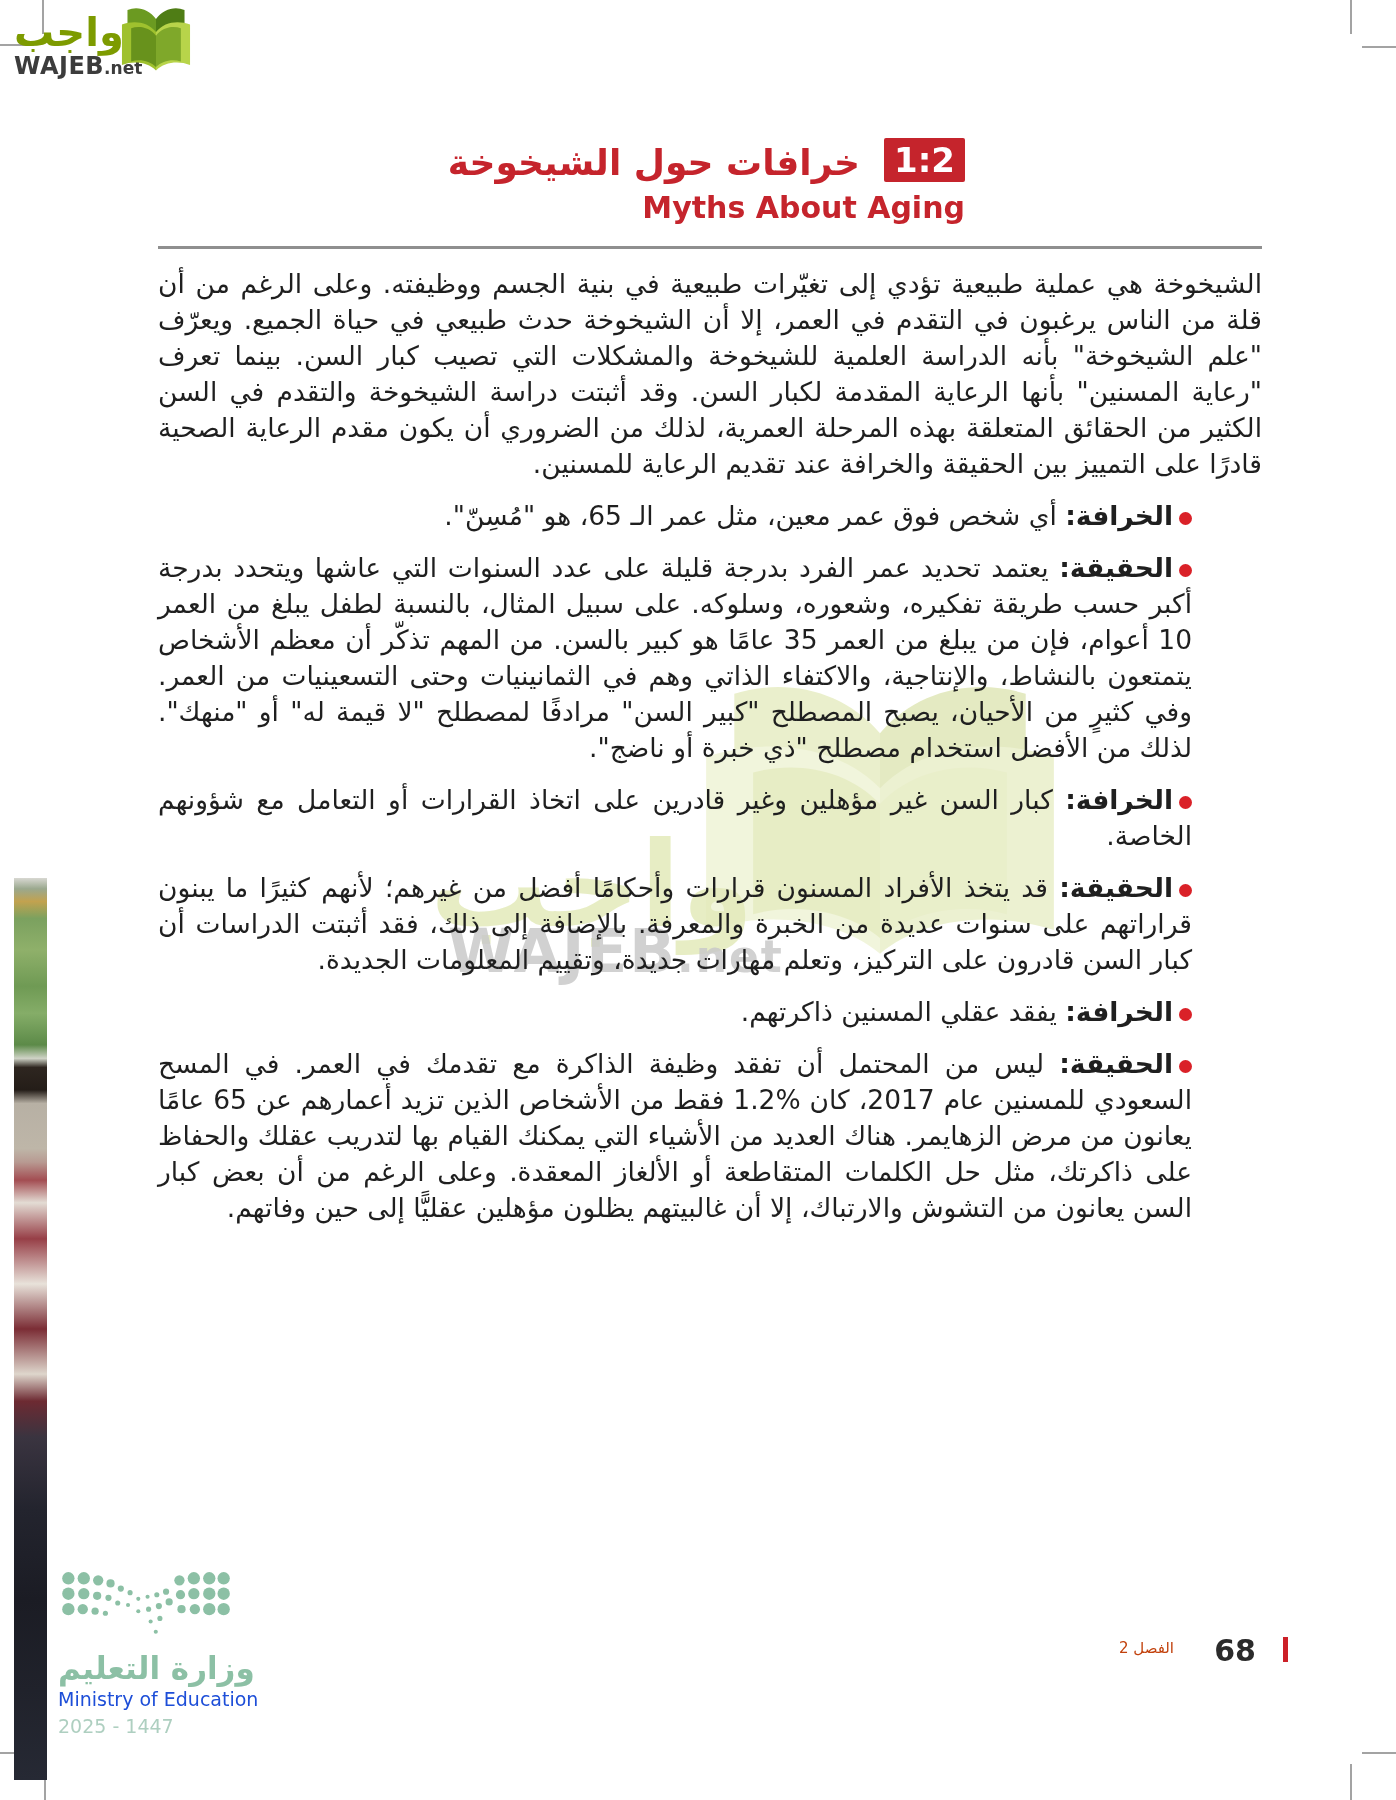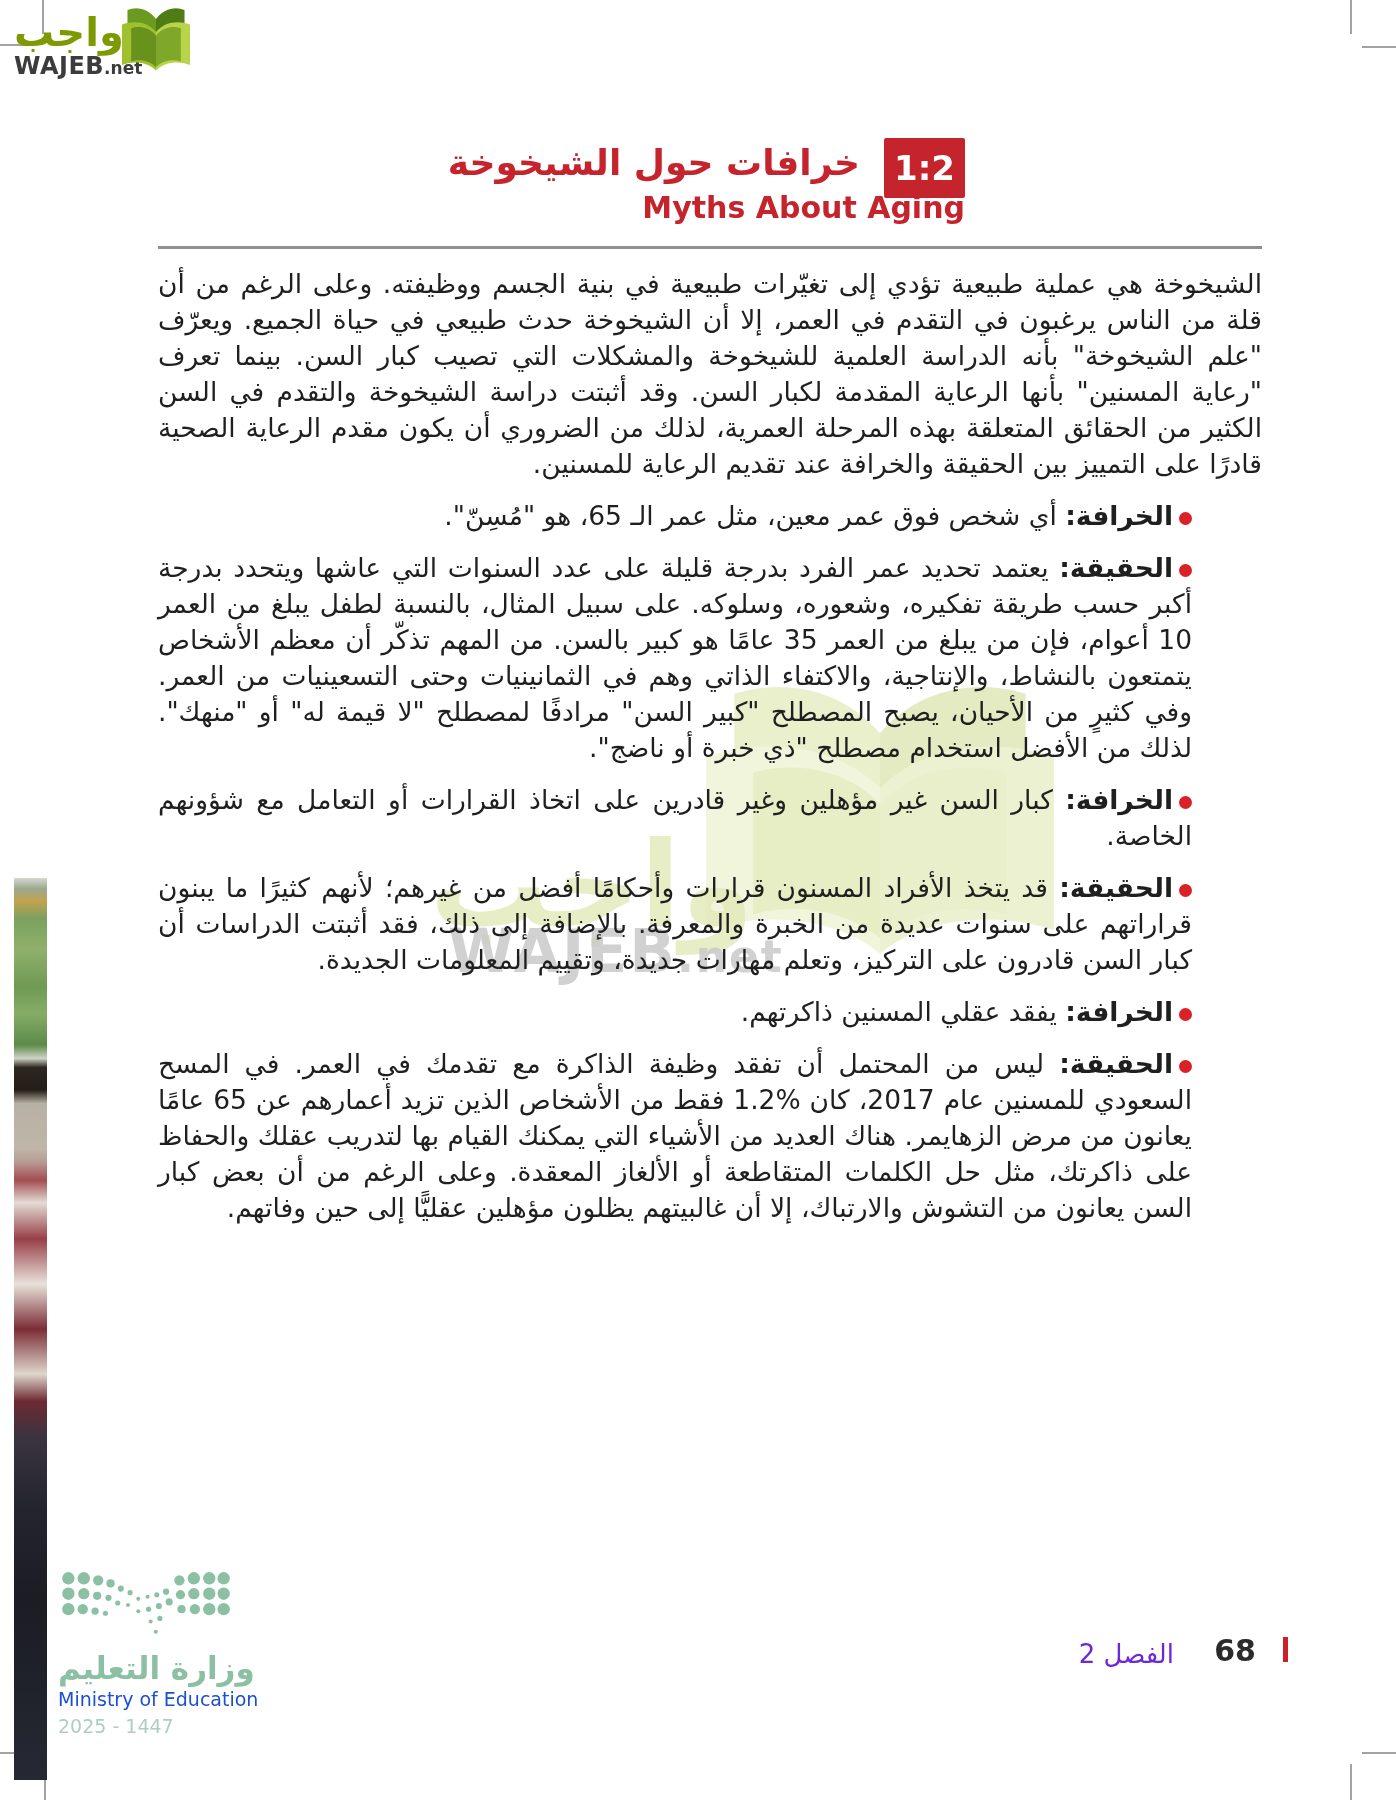--- a/index.html
+++ b/index.html
@@ -10,21 +10,21 @@
   
   .mark{position:absolute;background:#a3a3a3;}
   
   .wajeb-logo{position:absolute;left:10px;top:6px;width:200px;height:80px;}
   .wajeb-logo .txt{position:absolute;left:4px;top:6px;width:96px;text-align:center;}
   .wajeb-ar{color:#7d9b00;font-size:40px;font-weight:bold;line-height:40px;}
   .wajeb-latin{color:#3c3c3c;font-size:24px;font-weight:bold;letter-spacing:.5px;}
   .wajeb-tld{color:#3c3c3c;font-size:17px;font-weight:bold;}
   .wajeb-logo svg{position:absolute;left:100px;top:0;}
   
-  .section-box{position:absolute;left:884px;top:138px;width:81px;height:60px;background:#c5242c;border-radius:2px;
+  .section-box{position:absolute;left:884px;top:138px;width:81px;height:44px;background:#c5242c;border-radius:2px;
     display:flex;align-items:center;justify-content:center;color:#fff;font-size:34px;font-weight:bold;}
   .title-ar{position:absolute;right:536px;top:142px;color:#c5242c;font-size:36px;font-weight:bold;
     direction:rtl;white-space:nowrap;}
   .title-en{position:absolute;left:523px;top:190px;width:442px;text-align:right;color:#c5242c;
     font-size:30px;font-weight:bold;}
   .separator{position:absolute;left:158px;top:246px;width:1104px;height:3px;background:#8f8f8f;}
   
   .content{position:absolute;left:158px;top:266px;width:1104px;direction:rtl;z-index:2;
     color:#1f1f1f;font-size:26.5px;line-height:36px;text-align:justify;}
   .intro{margin:0 0 16px 0;}
@@ -47,21 +47,21 @@
       #e8e2da 45%, #7b2d35 50%, #ded6cc 55%, #6d2a32 58%,
       #3a3440 62%, #23242e 70%, #1b1c24 80%, #20222b 90%, #262934 100%);}
   
   .ministry{position:absolute;left:58px;top:1568px;width:260px;z-index:2;}
   .ministry svg{display:block;}
   .ministry-ar{color:#8cc0a5;font-size:31px;font-weight:bold;direction:rtl;text-align:left;margin-top:10px;letter-spacing:1px;}
   .ministry-en{color:#1d4ed8;font-size:19px;margin-top:2px;}
   .ministry-years{color:#aecfc0;font-size:19px;margin-top:5px;}
   
   .footer{position:absolute;top:1633px;left:1100px;height:34px;z-index:2;}
-  .footer-chapter{position:absolute;right:222px;top:6px;font-size:26px;color:#6d28d9;direction:rtl;white-space:nowrap;text-align:right;}
+  .footer-chapter{position:absolute;right:222px;top:6px;font-size:15px;color:#c2410c;direction:rtl;white-space:nowrap;text-align:right;}
   .footer-page{position:absolute;right:140px;top:0px;font-size:30px;font-weight:bold;color:#2b2b2b;}
   .footer-bar{position:absolute;right:108px;top:4px;width:5px;height:25px;background:#cc2028;}
 </style>
 </head>
 <body>
 
 <div class="mark" style="left:42px;top:0;width:2px;height:34px;"></div>
 <div class="mark" style="left:0;top:44px;width:34px;height:2px;"></div>
 <div class="mark" style="left:1350px;top:0;width:2px;height:34px;"></div>
 <div class="mark" style="left:1362px;top:46px;width:34px;height:2px;"></div>

